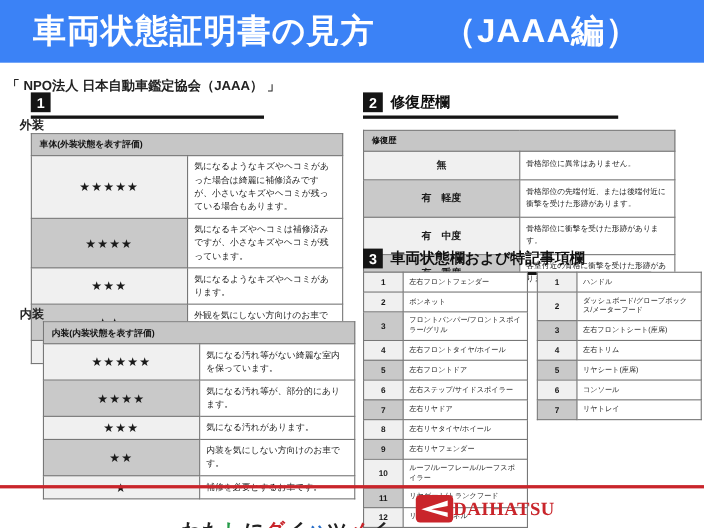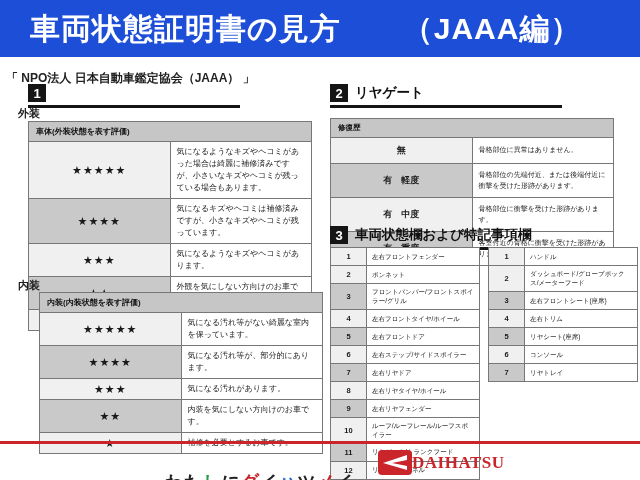--- a/index.html
+++ b/index.html
@@ -4,21 +4,21 @@
 <style>
   * { margin:0; padding:0; box-sizing:border-box; }
   html,body { width:640px; height:480px; }
   body {
     font-family:"Liberation Sans","DejaVu Sans",sans-serif;
     background:#ffffff; color:#1a1a1a; position:relative; overflow:hidden;
   }
   .page { position:absolute; inset:0; width:640px; height:480px; background:#fff; }
 
   
-  .banner { position:absolute; top:0; left:0; width:640px; height:57px; background:#1d4ed8; }
+  .banner { position:absolute; top:0; left:0; width:640px; height:57px; background:#3b82f6; }
   .banner-title {
     position:absolute; left:30px; top:0; line-height:57px;
     color:#ffffff; font-size:30px; font-weight:bold; letter-spacing:1px; white-space:nowrap;
   }
   .subtitle { position:absolute; top:70px; left:6px; font-size:12px; font-weight:bold; color:#222; }
 
   
   .sec-head { position:absolute; display:flex; align-items:center; gap:7px;
     border-bottom:3px solid #151515; padding-bottom:3px; }
   .sec-num { width:18px; height:18px; background:#151515; color:#fff; font-size:13px;
@@ -147,21 +147,21 @@
         </tr>
         <tr>
           <td class="stars">★</td>
           <td class="desc">補修を必要とするお車です。</td>
         </tr>
       </tbody>
   </table>
 
   <div class="sec-head" id="sec2">
     <div class="sec-num">2</div>
-    <div class="sec-title">リヤゲート</div>
+    <div class="sec-title">修復歴欄</div>
   </div>
 
   <table class="repair-table">
     <thead>
       <tr>
         <th colspan="2">修復歴</th>
       </tr>
     </thead>
     <tbody>
         <tr>

